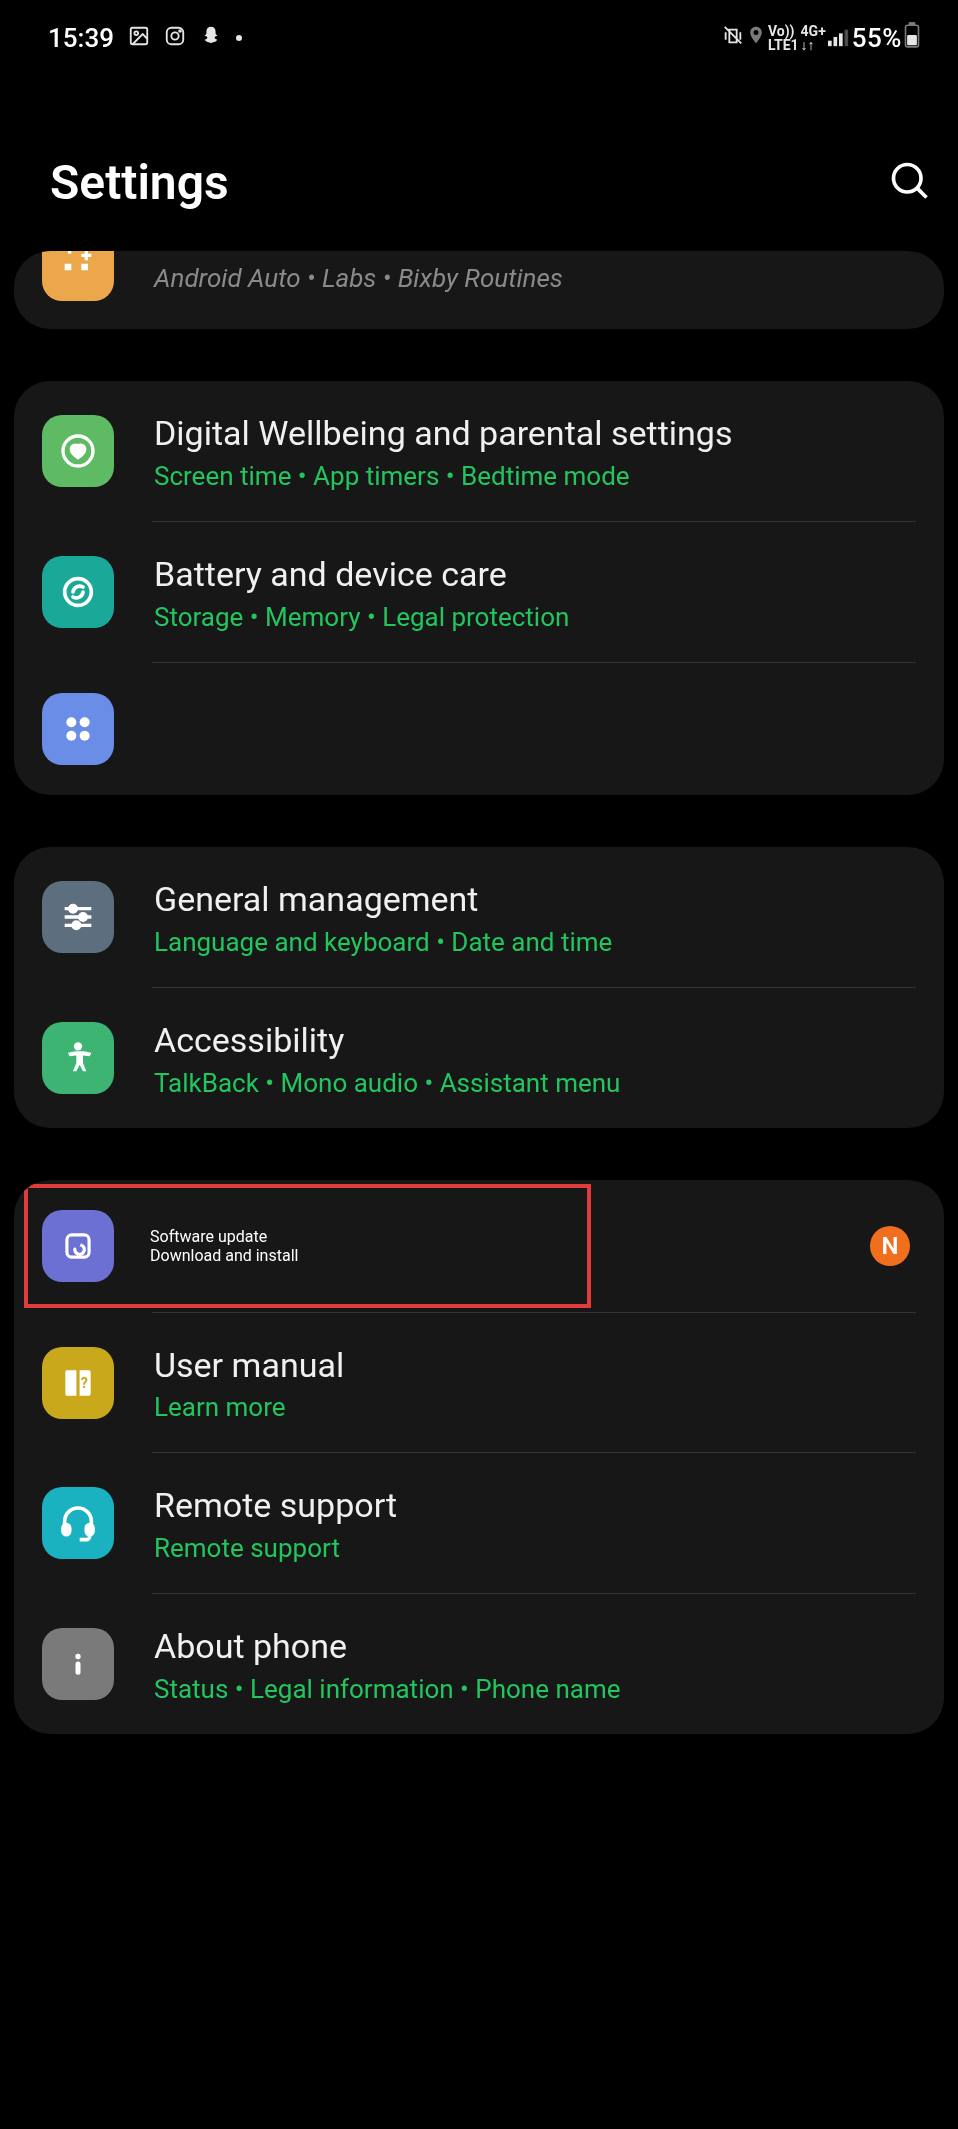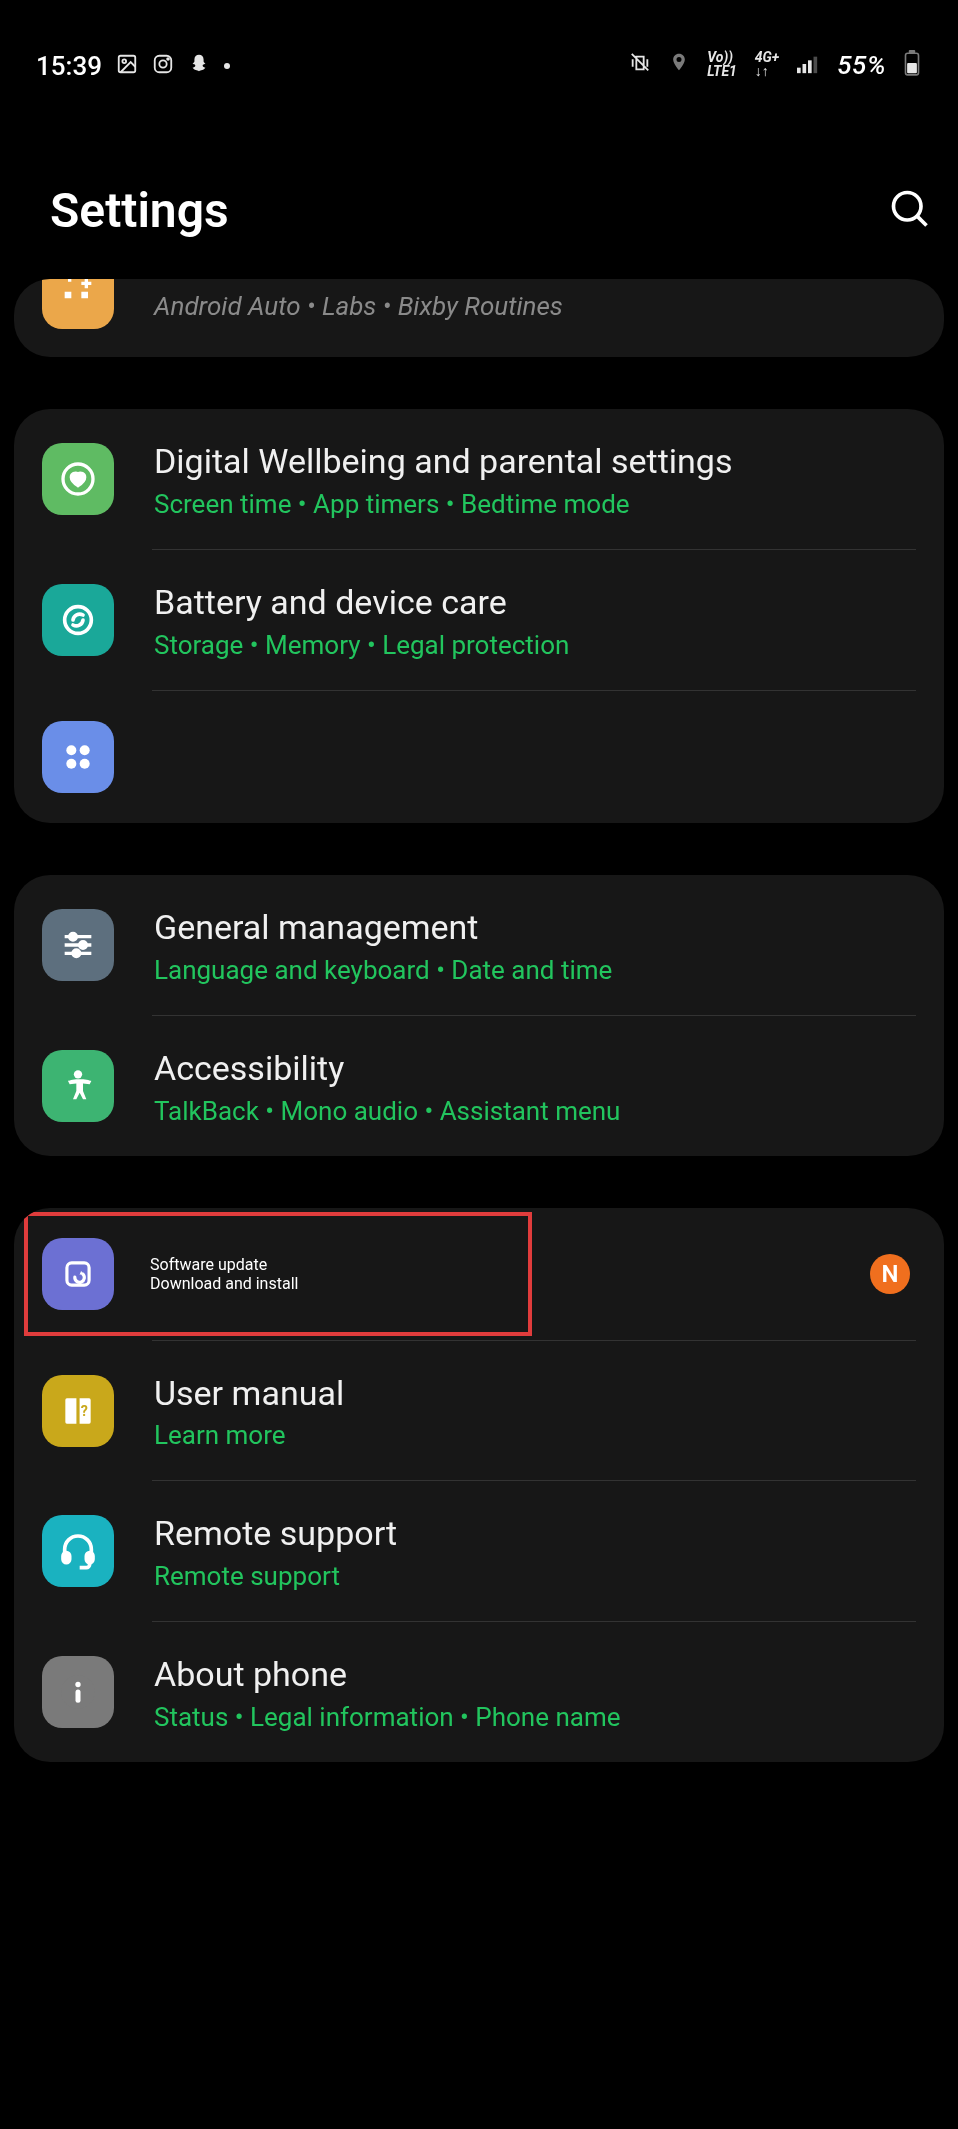--- a/index.html
+++ b/index.html
@@ -8,27 +8,26 @@
   color: #fff;
   font-family: -apple-system, BlinkMacSystemFont, "Segoe UI", Roboto, sans-serif;
   width: 958px;
   min-height: 2129px;
   overflow-x: hidden;
 }
 .status-bar {
   display: flex;
   justify-content: space-between;
   align-items: center;
-  padding: 22px 38px 10px 36px;
+  padding: 22px 38px 10px 48px;
   font-size: 26px;
   font-weight: 500;
-  margin-top: 28px;
 }
 .status-left { display: flex; align-items: center; gap: 14px; }
-.status-right { display: flex; gap: 18px; font-style: italic; }
+.status-right { display: flex; align-items: center; gap: 2px; }
 .status-right .pct { font-size: 26px; letter-spacing: 0.5px; }
 .tiny-icon { opacity: 0.9; }
 
 .header {
   display: flex;
   justify-content: space-between;
   padding: 90px 26px 40px 50px;
 }
 .header-title { font-size: 48px; font-weight: 600; }
 .search-btn { background: none; border: none; cursor: pointer; }
@@ -69,21 +68,21 @@
 .row .sub { font-size: 26px; color: #22c55e; margin-top: 4px; }
 .sep { height: 1px; background: #333; margin-left: 138px; margin-right: 28px; }
 
 .highlight-box {
   border: 4px solid #e03c3c;
   margin-left: 10px;
   margin-right: -2px;
   display: flex;
   align-items: center;
   padding: 22px 22px 22px 14px;
-  width: 508px;
+  width: 567px;
 }
 .row-with-highlight {
   display: flex;
   align-items: center;
   padding: 4px 28px 4px 0px;
   justify-content: space-between;
 }
 .badge-n {
   width: 40px;
   height: 40px;

